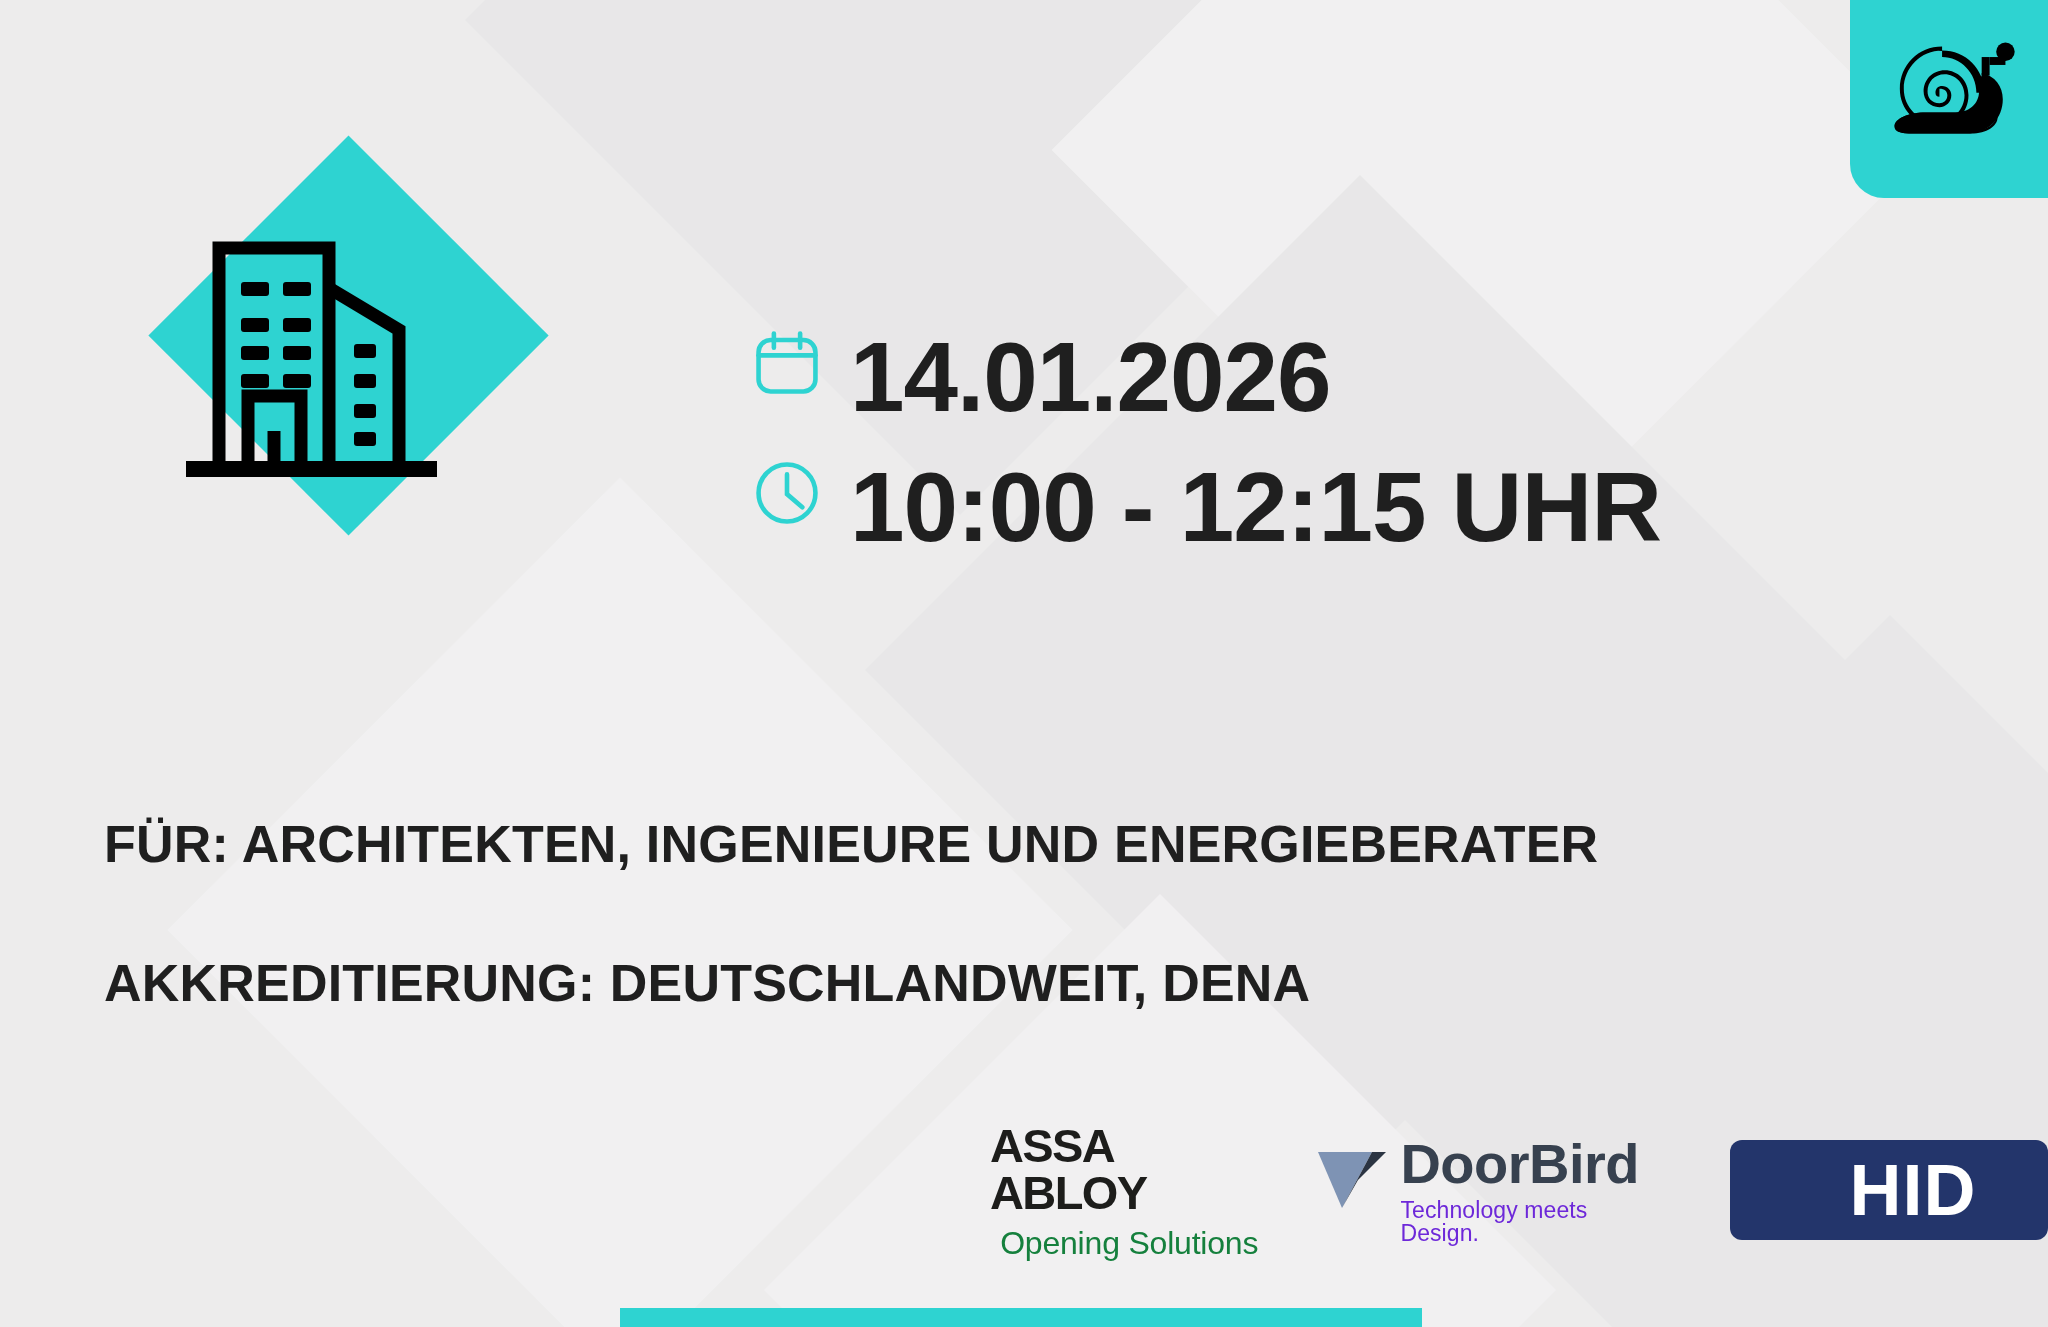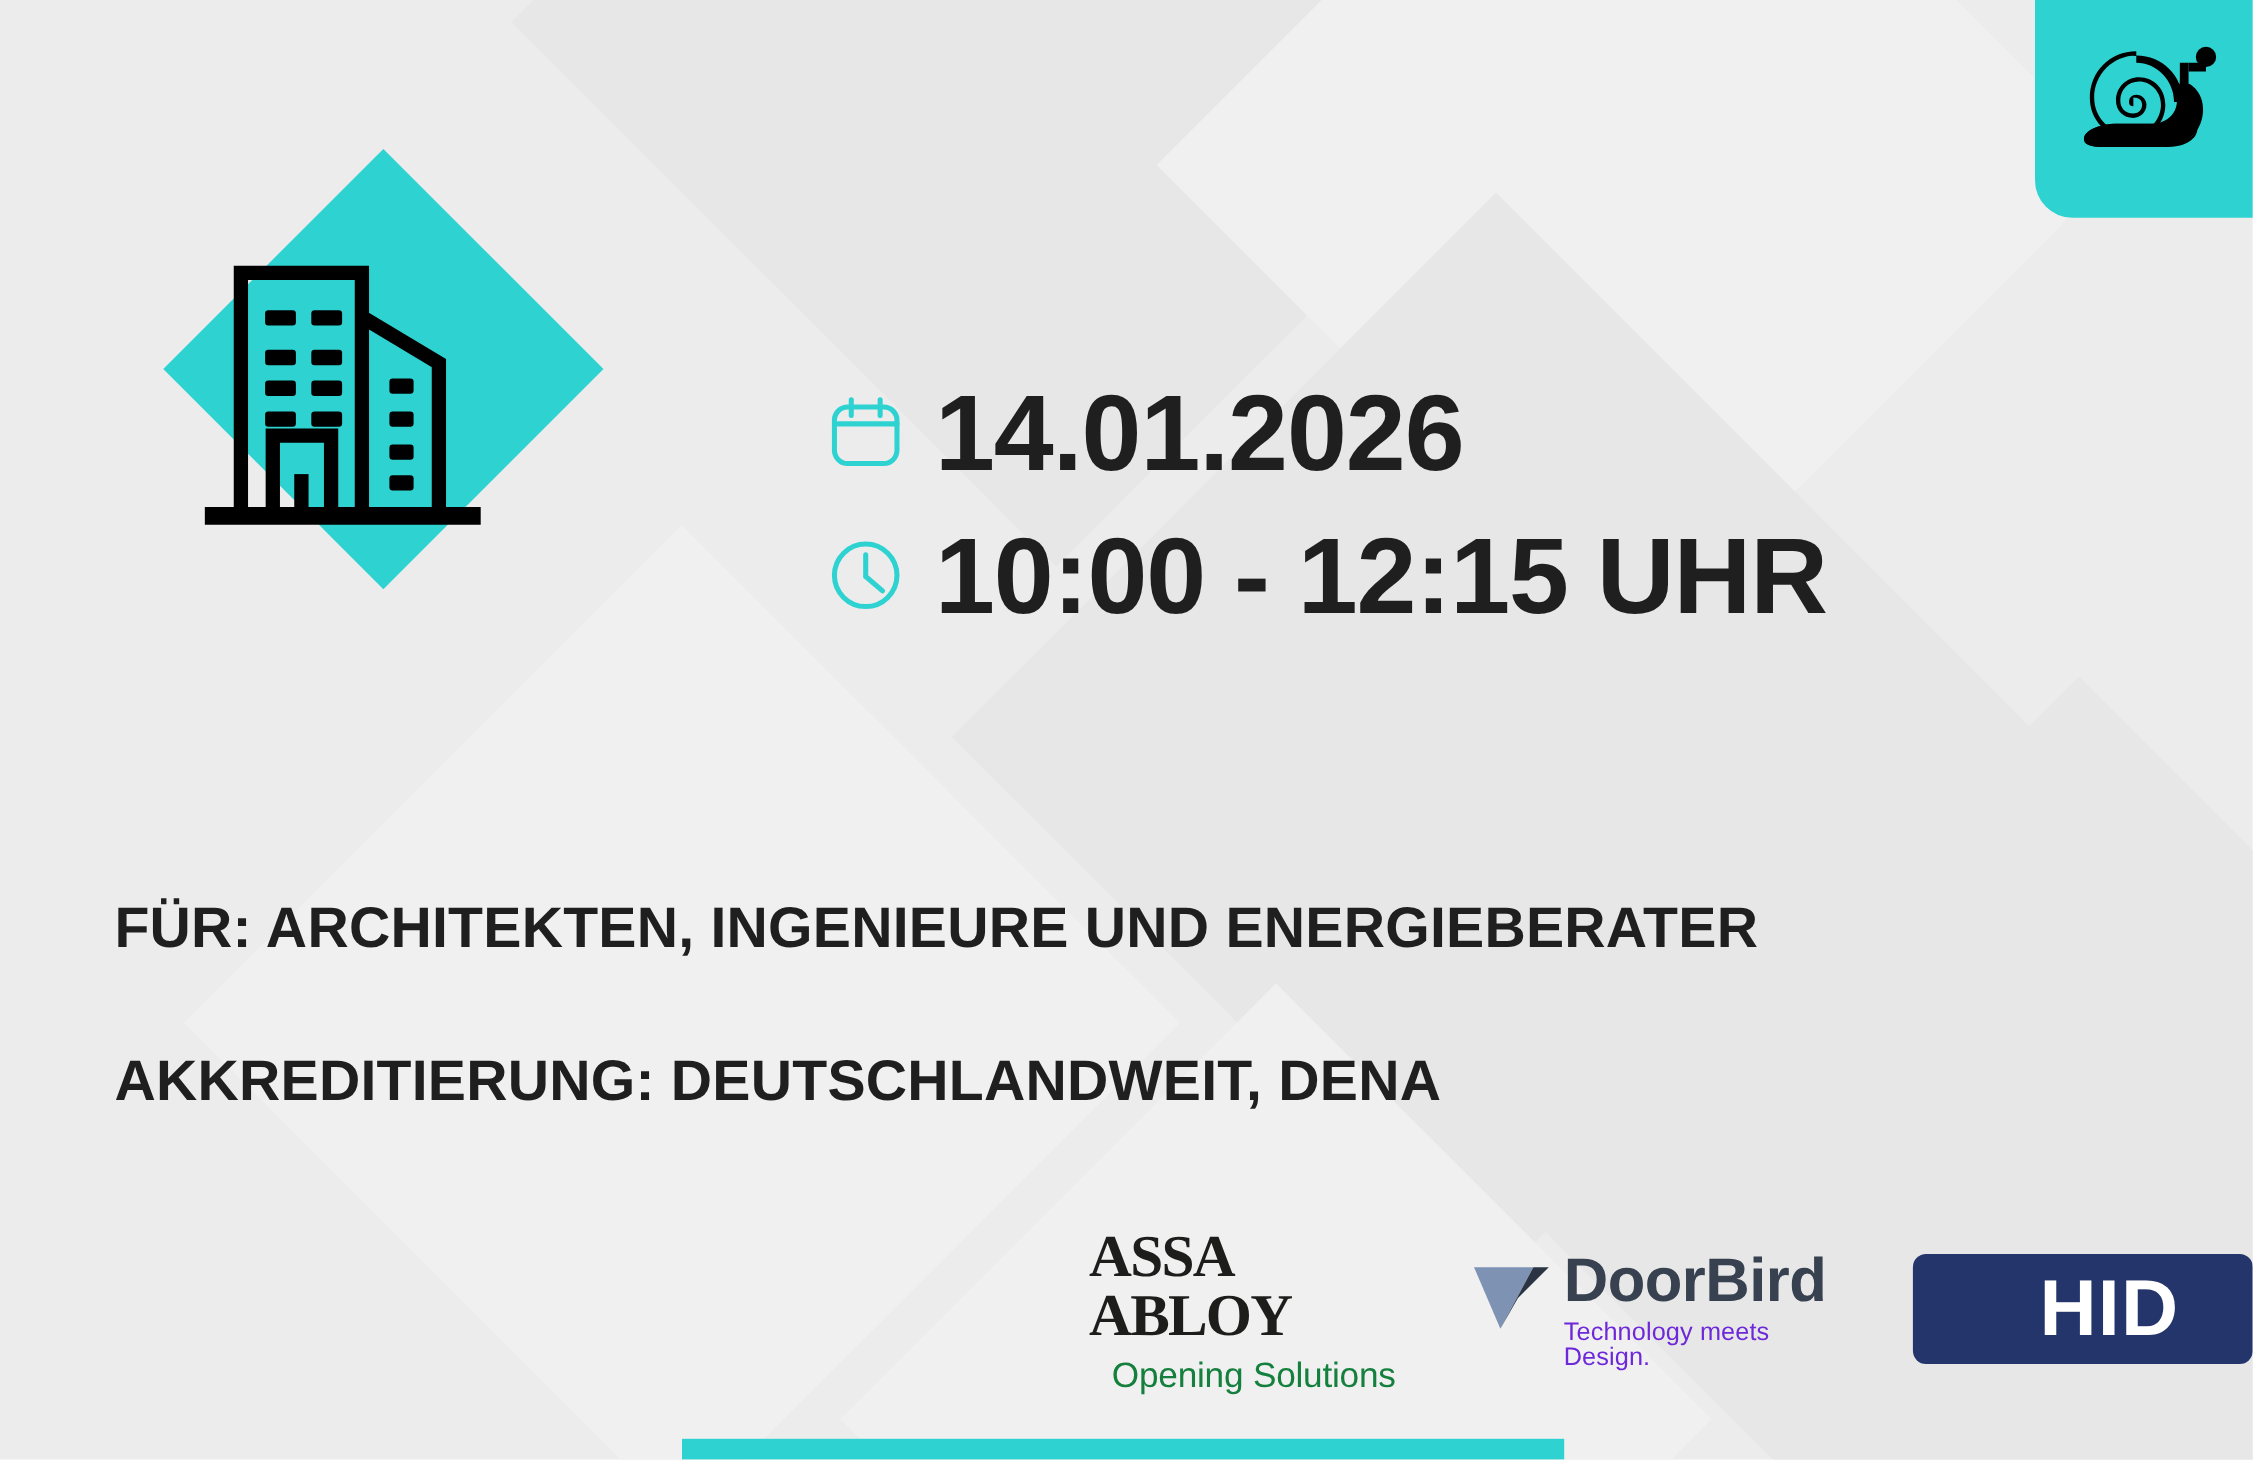--- a/index.html
+++ b/index.html
@@ -77,21 +77,21 @@
   }
 
   
   #datetime-block {
     position: absolute;
     left: 752px;
     top: 328px;
   }
   .dt-row {
     display: flex;
-    align-items: center;
+    align-items: flex-start;
     height: 130px;
   }
   .dt-icon {
     width: 70px;
     height: 70px;
     flex: 0 0 70px;
     margin-right: 28px;
     display: block;
   }
   .dt-text {
@@ -134,25 +134,24 @@
   }
 
   
   #logo-assa-abloy {
     display: flex;
     flex-direction: column;
     align-items: center;
     color: #1d1d1b;
   }
   #assa-abloy-wordmark {
-    font-size: 54px;
+    font-size: 47px;
     font-weight: 700;
     letter-spacing: -1.6px;
     line-height: 1;
-    font-family: Liberation Serif, serif;
   }
   #assa-abloy-tagline {
     font-size: 32px;
     font-weight: 400;
     letter-spacing: -0.2px;
     margin-top: 11px;
     line-height: 1;
     color: #15803d;
   }
 

